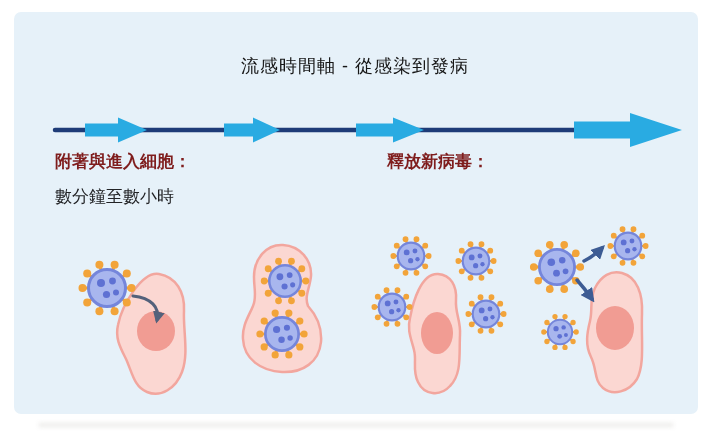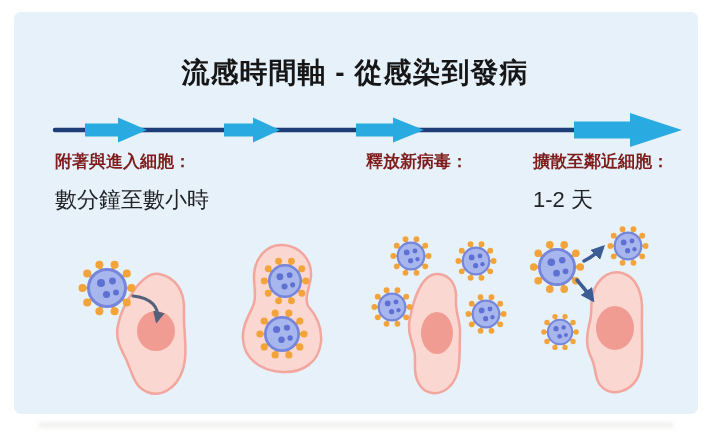--- a/index.html
+++ b/index.html
@@ -1,27 +1,27 @@
 <!DOCTYPE html>
 <html style="--panel-bg: #E6F1F9; --timeline-line: #1E3C78; --timeline-arrow: #29ABE2; --virus-body: #A8B6EE; --virus-outline: #7586DB; --virus-dot: #5265CF; --virus-spike: #F2A43A; --cell-fill: #FBD7D2; --cell-outline: #F2A69E; --cell-nucleus: #F19C93; --motion-arrow-dark: #53617B; --motion-arrow-blue: #3D5C94;"><head>
 <meta charset="utf-8">
 <style>
   html,body{margin:0;padding:0;background:#ffffff;}
   .canvas{position:relative;width:710px;height:432px;background:#ffffff;overflow:hidden;
           font-family:"Liberation Sans",sans-serif;}
   .panel{position:absolute;left:14px;top:12px;width:684px;height:402px;
          background:var(--panel-bg,#E6F1F9);border-radius:7px;}
   .title{position:absolute;left:0;top:54px;width:710px;text-align:center;
-         font-size:28px;font-weight:bold;color:#161616;letter-spacing:1px;}
+         font-size:18px;font-weight:normal;color:#161616;letter-spacing:1px;}
   .tl-svg{position:absolute;left:0;top:102px;}
   .tl-axis{stroke:var(--timeline-line,#1E3C78);stroke-width:4.5;stroke-linecap:round;}
   .tl-arrow{fill:var(--timeline-arrow,#29ABE2);}
   .stage{position:absolute;top:150px;width:170px;}
   .stage-name{font-size:17px;font-weight:bold;color:#7f1d1d;white-space:nowrap;}
-  .stage-duration{font-size:22px;color:#222326;margin-top:12px;white-space:nowrap;}
+  .stage-duration{font-size:17px;color:#222326;margin-top:12px;white-space:nowrap;}
   .illus{position:absolute;}
   .virus-spike-s{stroke:var(--virus-spike,#F2A43A);stroke-width:3;stroke-linecap:round;}
   .virus-spike-f{fill:var(--virus-spike,#F2A43A);}
   .virus-body{fill:var(--virus-body,#A8B6EE);stroke:var(--virus-outline,#7586DB);stroke-width:3;}
   .virus-dot{fill:var(--virus-dot,#5265CF);opacity:.85;}
   .cell{fill:var(--cell-fill,#FBD7D2);stroke:var(--cell-outline,#F2A69E);stroke-width:2.5;}
   .nucleus{fill:var(--cell-nucleus,#F19C93);}
   .m-arrow-dark{stroke:var(--motion-arrow-dark,#53617B);stroke-width:3;fill:none;stroke-linecap:round;}
   .m-arrow-blue{stroke:var(--motion-arrow-blue,#3D5C94);stroke-width:3.5;fill:none;stroke-linecap:round;}
   .mkf-dark{fill:var(--motion-arrow-dark,#53617B);}
@@ -88,26 +88,22 @@
     <path class="tl-arrow" d="M356,21.5 H393 V15.5 L424,28 L393,40.5 V34.5 H356 Z"></path>
     <path class="tl-arrow" d="M574,19.5 H630 V11 L682,28 L630,45 V36.5 H574 Z"></path>
   </svg>
 
   <div class="stage" style="left:55px">
     <div class="stage-name">附著與進入細胞：</div>
     <div class="stage-duration">數分鐘至數小時</div>
   </div>
   <div class="stage" style="left:230px">
   </div>
-  <div class="stage" style="left:366px">
+  <div class="stage" style="left:387px">
     <div class="stage-name">釋放新病毒：</div>
-  </div>
-  <div class="stage" style="left:533px">
-    <div class="stage-name">擴散至鄰近細胞：</div>
-    <div class="stage-duration">1-2 天</div>
   </div>
 
   <svg class="illus" style="left:55px;top:240px" width="150" height="170">
     <path class="cell" d="M104,34 C121,37 130,52 129,71 C128,90 134,114 127,132 C121,148 106,158 92,152 C79,147 77,132 71,119 C65,107 60,98 63,85 C67,65 87,31 104,34 Z"></path>
     <ellipse class="nucleus" cx="101" cy="91" rx="19" ry="20"></ellipse>
     <use href="#virus-proto" transform="translate(52,48)"></use>
     <path class="m-arrow-dark" d="M78,56 C96,58 105,67 102,80" marker-end="url(#mk-dark)"></path>
   </svg>
 
   <svg class="illus" style="left:225px;top:233px" width="140" height="180">

